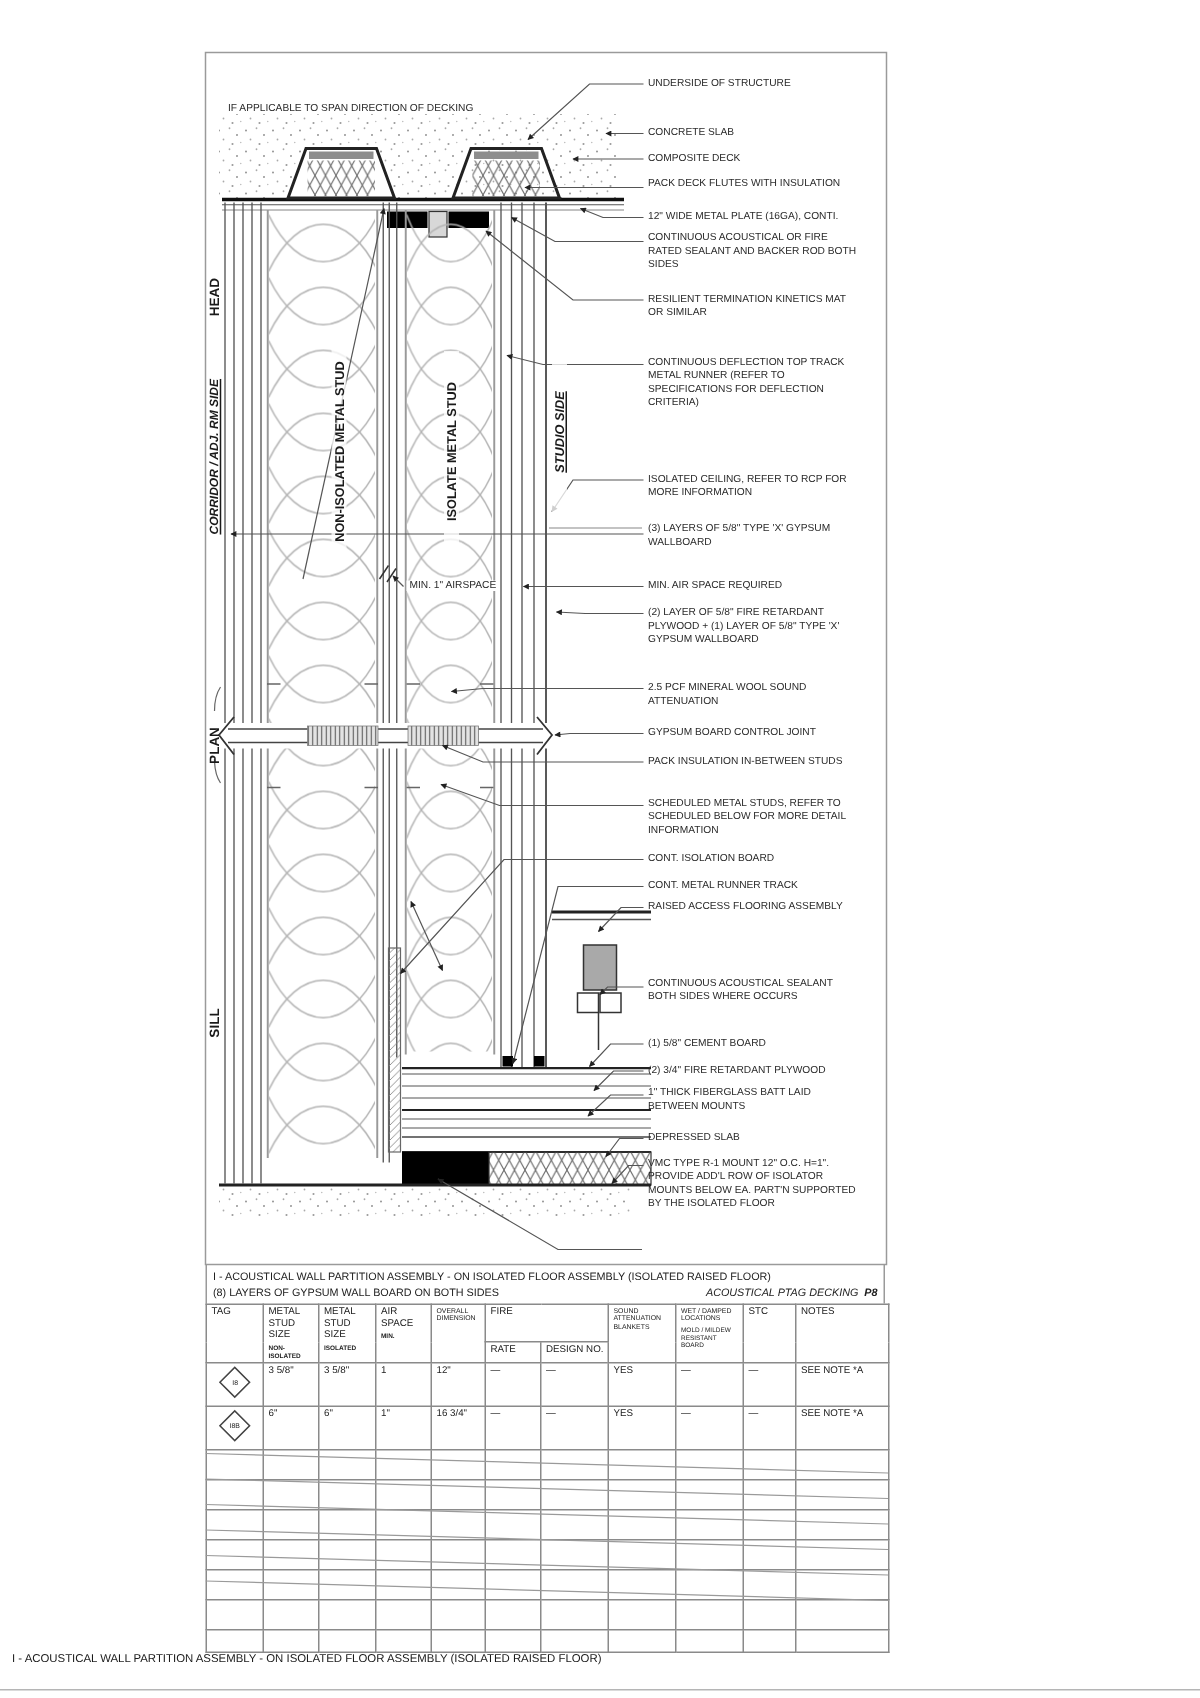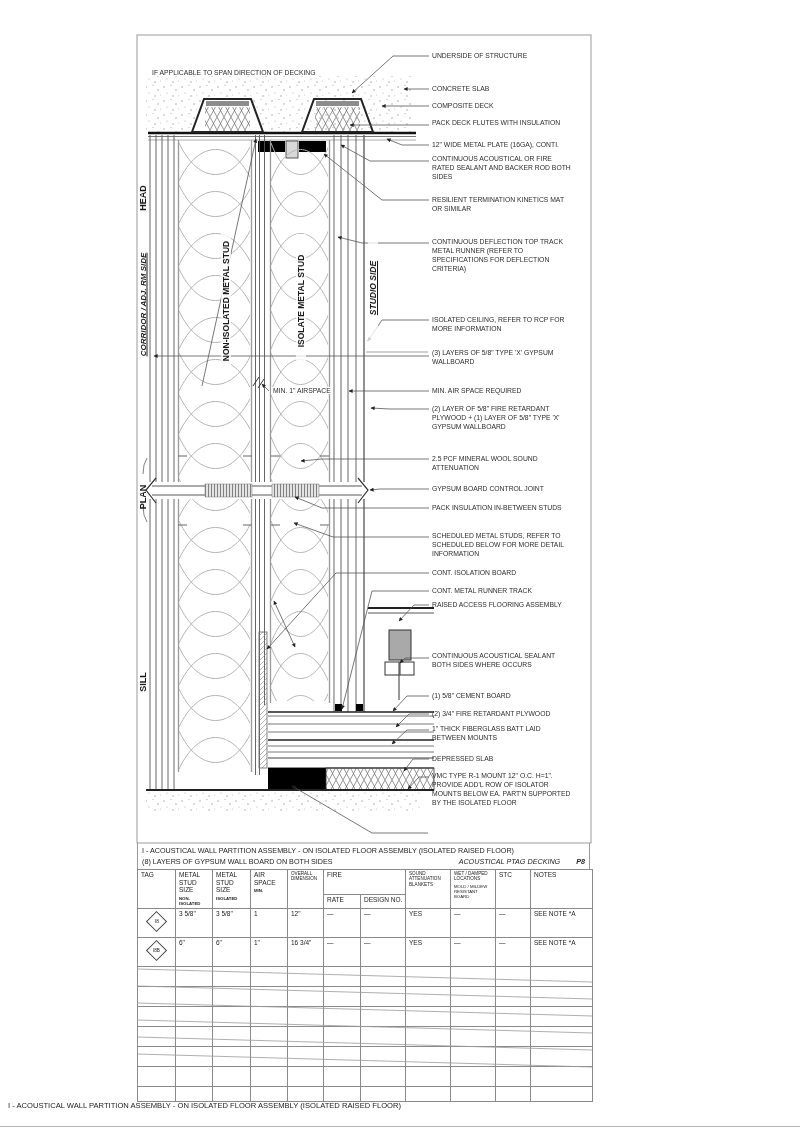--- a/index.html
+++ b/index.html
@@ -18,21 +18,21 @@
         background:rgba(255,255,255,0.78);padding:0 2px;}
   .wlab.it{font-style:italic;text-decoration:underline;}
   .note{position:absolute;font-size:6.8px;color:#2b2b2b;white-space:nowrap;}
   .note.boxed{background:#fff;padding:0 2px;}
   
   #caption{position:absolute;left:137px;top:843px;width:453px;height:26px;
            border-left:1px solid #9a9a9a;border-right:1px solid #9a9a9a;
            padding:2px 4px 0 4px;box-sizing:border-box;font-size:7.2px;line-height:11px;}
   #caption .r2{display:flex;justify-content:space-between;}
   #caption .rep{font-style:italic;}
-  #caption .repcode{font-weight:bold;font-style:italic;margin-left:16px;}
+  #caption .repcode{font-weight:bold;font-style:italic;margin-left:4px;}
   
   #sched{position:absolute;left:137px;top:869px;width:455px;border-collapse:collapse;
          table-layout:fixed;}
   #sched th,#sched td{border:1px solid #8a8a8a;font-size:6.5px;font-weight:normal;
          padding:1px 2px 1px 3px;text-align:left;vertical-align:top;overflow:hidden;}
   #sched th{line-height:7.5px;}
   #sched .tiny{font-size:4.6px;line-height:5.4px;}
   #sched .sub{display:block;font-size:4.3px;font-weight:bold;margin-top:2px;line-height:5px;}
   #sched .h1 th{height:22px;}
   #sched .h2 th{height:11px;}

